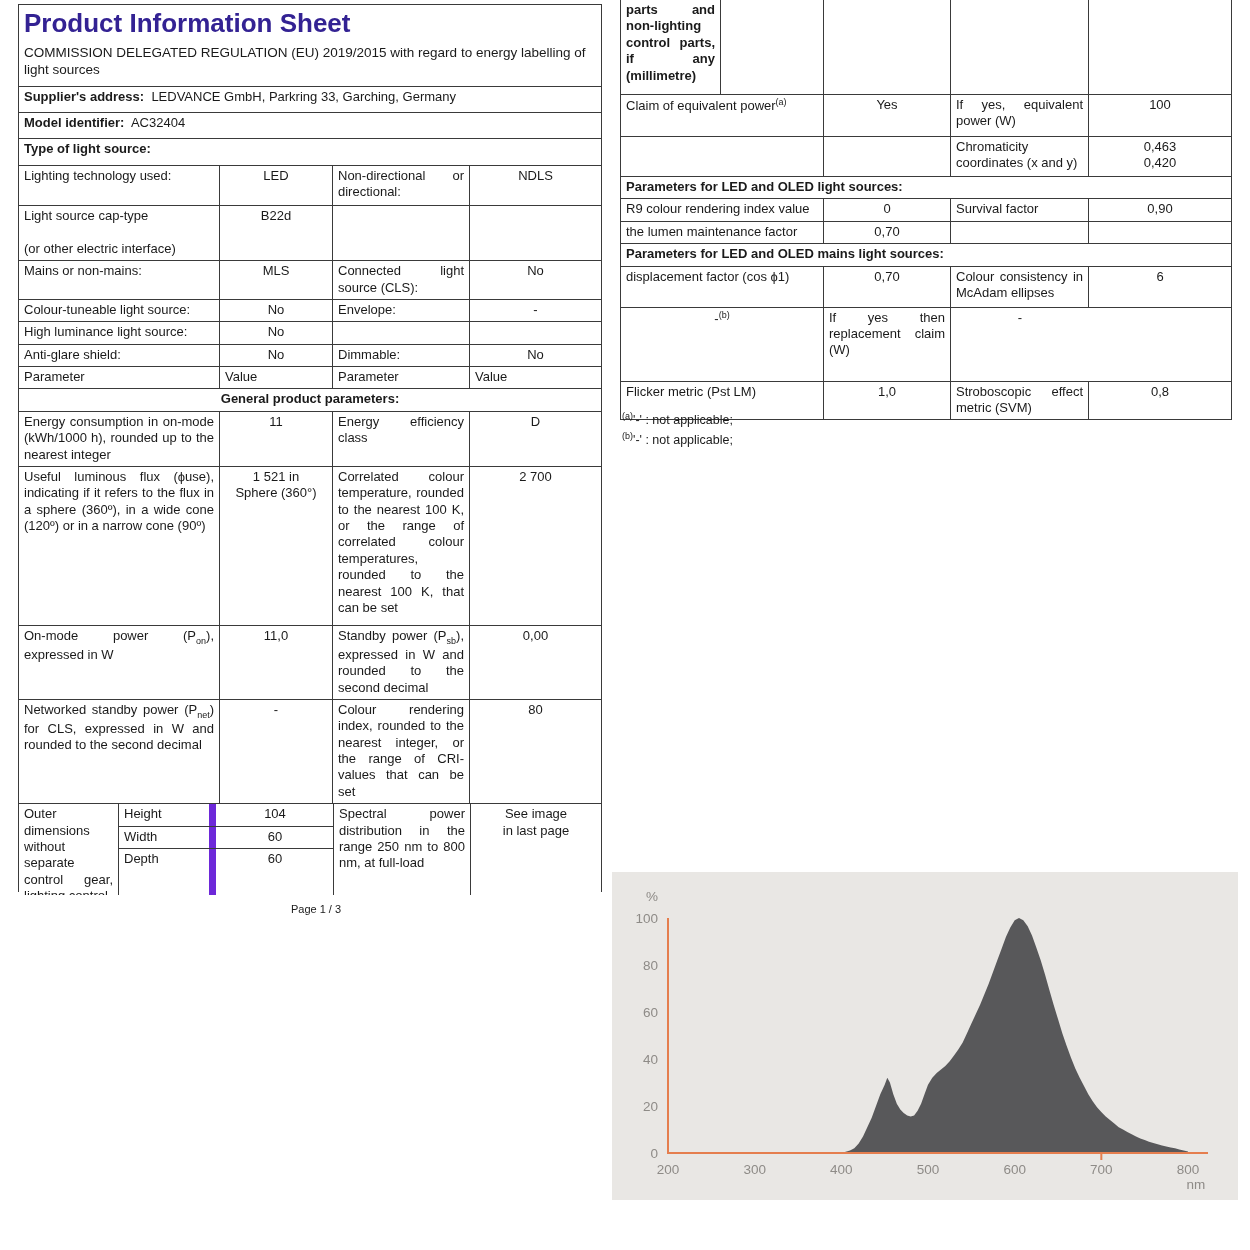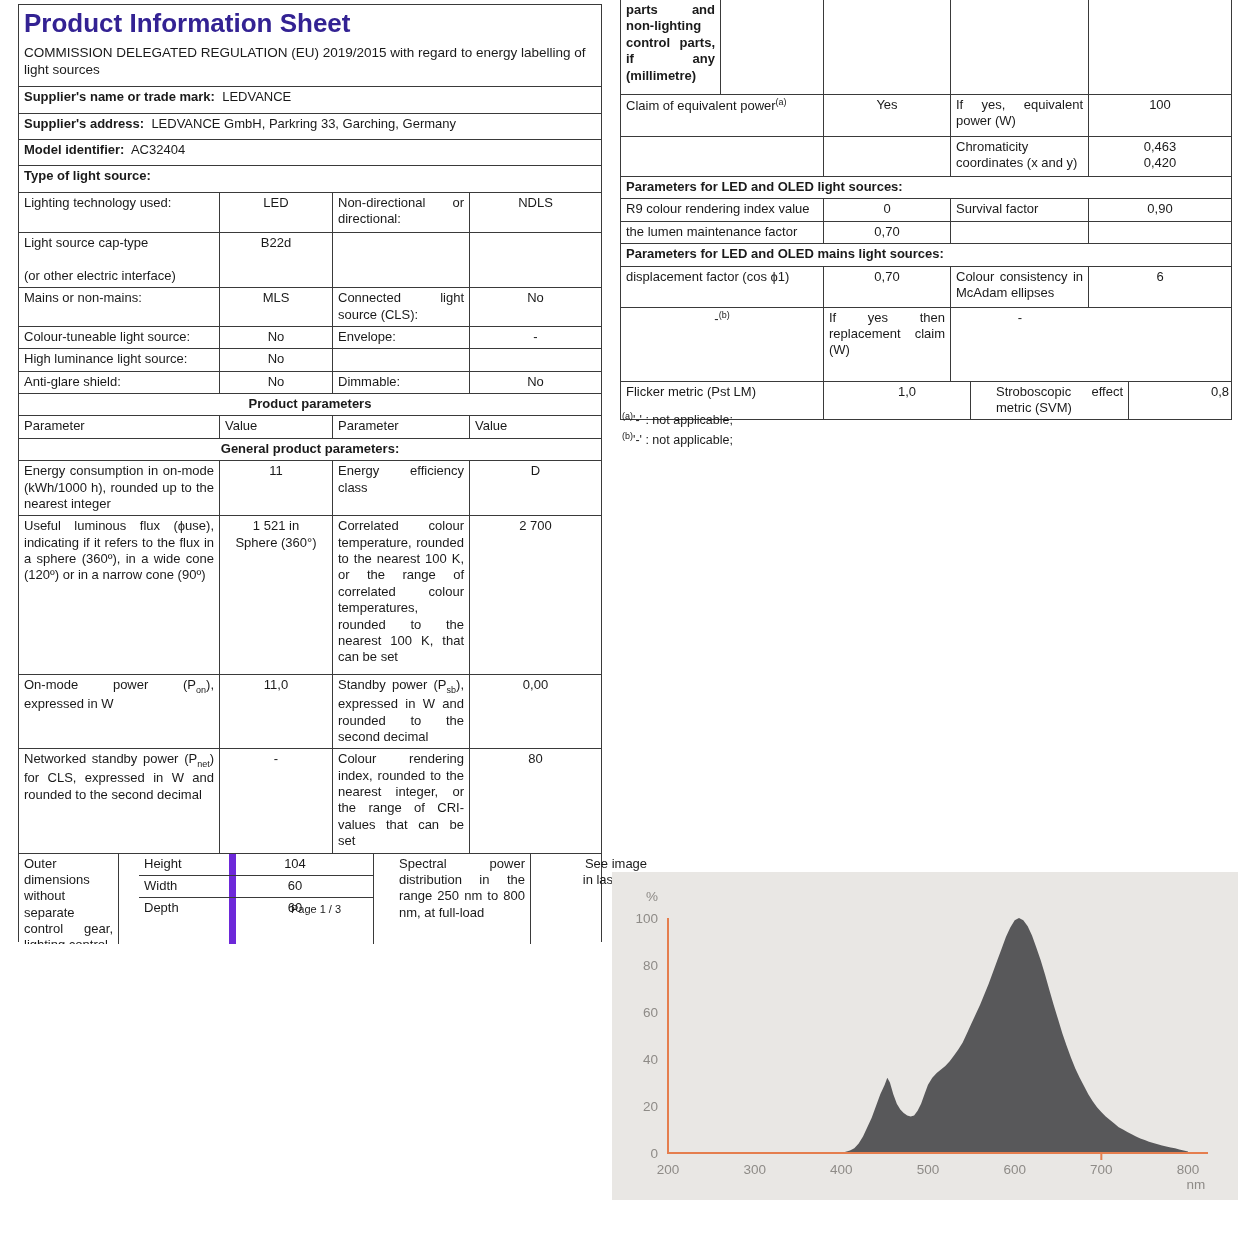--- a/index.html
+++ b/index.html
@@ -5,21 +5,21 @@
   html,body{margin:0;padding:0;}
   body{
     width:1250px;height:1250px;position:relative;background:#ffffff;
     font-family:"Liberation Sans","DejaVu Sans",sans-serif;
     color:#1a1a1a;overflow:hidden;
   }
   
   .tbl{position:absolute;box-sizing:border-box;background:#fff;font-size:13px;line-height:1.26;}
   .tbl *{box-sizing:border-box;}
   .row{display:grid;border-bottom:1px solid #3a3a3a;}
-  .row:last-child.nobot{border-bottom:0;gap:20px;}
+  .row:last-child.nobot{border-bottom:0;}
   .cell{padding:2px 5px 3px 5px;overflow:hidden;}
   .cin{border-right:1px solid #3a3a3a;} 
   .pj{text-align:justify;}
   .vc{text-align:center;}
   .bold{font-weight:bold;}
   .center{text-align:center;}
   .prewrap{white-space:pre-line;}
   sub{font-size:9px;}
   sup{font-size:9px;}
   
@@ -54,23 +54,20 @@
 
 <div class="tbl" id="left-table">
 
   <div class="row l1" style="min-height:82px">
     <div class="cell">
       <div id="doc-title">Product Information Sheet</div>
       <div id="doc-subtitle">COMMISSION DELEGATED REGULATION (EU) 2019/2015 with regard to energy labelling of light sources</div>
     </div>
   </div>
 
-  <div class="row l1" style="min-height:27px">
-    <div class="cell kv"><b>Supplier's name or trade mark:</b>&nbsp; <span>LEDVANCE</span></div>
-  </div>
   <div class="row l1" style="min-height:26px">
     <div class="cell kv"><b>Supplier's address:</b>&nbsp; <span>LEDVANCE GmbH, Parkring 33, Garching, Germany</span></div>
   </div>
   <div class="row l1" style="min-height:26px">
     <div class="cell kv"><b>Model identifier:</b>&nbsp; <span>AC32404</span></div>
   </div>
   <div class="row l1" style="min-height:27px">
     <div class="cell bold">Type of light source:</div>
   </div>
 
@@ -106,23 +103,20 @@
     <div class="cell cin"></div>
     <div class="cell vc"></div>
   </div>
   <div class="row l4" style="min-height:21px">
     <div class="cell cin">Anti-glare shield:</div>
     <div class="cell cin vc">No</div>
     <div class="cell cin">Dimmable:</div>
     <div class="cell vc">No</div>
   </div>
 
-  <div class="row l1" style="min-height:20px">
-    <div class="cell bold center">Product parameters</div>
-  </div>
   <div class="row l4" style="min-height:20px">
     <div class="cell cin">Parameter</div>
     <div class="cell cin">Value</div>
     <div class="cell cin">Parameter</div>
     <div class="cell">Value</div>
   </div>
   <div class="row l1" style="min-height:20px">
     <div class="cell bold center">General product parameters:</div>
   </div>
 

